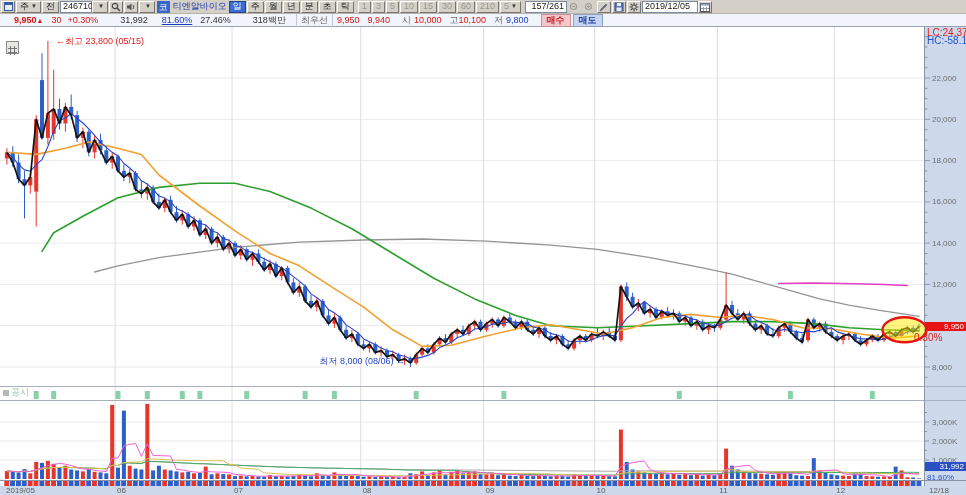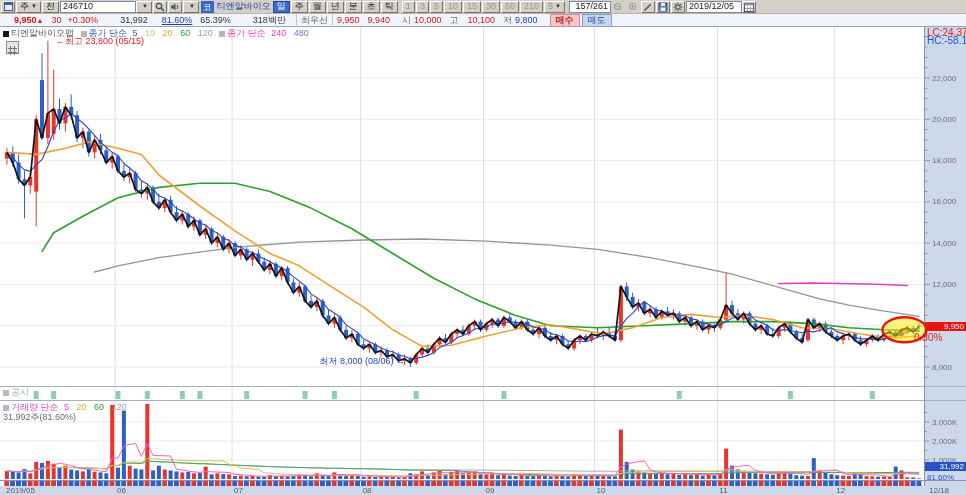--- a/index.html
+++ b/index.html
@@ -11,21 +11,21 @@
   .btn.dis{color:#9a968e;}
   .inp{background:#fff;border:1px solid #7a8aa0;height:12px;line-height:11px;padding:0 2px;display:inline-flex;align-items:center;box-sizing:border-box;}
   .drop{font-size:6px;color:#333;margin-left:2px;}
   .badge{background:#3a66c8;color:#fff;padding:0 2px;height:12px;line-height:12px;margin:0 1px;}
   .name{color:#1a3aa8;font-weight:normal;margin:0 2px;}
   .icon-btn{border:1px solid;border-color:#ffffff #77736d #77736d #ffffff;background:#d4d0c8;width:14px;height:12px;display:inline-flex;align-items:center;justify-content:center;margin-right:1px;box-sizing:border-box;}
   .sep{width:3px;}
   .red{color:#d41818;} .blue{color:#1c3cc0;} .gray{color:#666;}
   .b{font-weight:bold;}
   .buy{background:#f6c6ca;border:1px solid #c89098;color:#c01818;font-weight:bold;height:11px;line-height:10px;padding:0 5px;margin-right:2px;}
-  .sell{background:#c6d6f0;border:1px solid #8ea0c0;color:#1838a0;font-weight:normal;height:11px;line-height:10px;padding:0 5px;}
+  .sell{background:#c6d6f0;border:1px solid #8ea0c0;color:#1838a0;font-weight:bold;height:11px;line-height:10px;padding:0 5px;}
   .chart{position:relative;width:966px;height:468px;background:#fff;}
   .ovl{position:absolute;font-size:9px;line-height:9px;white-space:nowrap;}
   .sq{display:inline-block;width:6px;height:6px;margin:0 2px 0 4px;vertical-align:-1px;}
   .pmark{position:absolute;left:925px;width:37px;background:#e81414;color:#fff;font-size:8px;line-height:9px;text-align:right;padding:0 2px;}
   .vmark{position:absolute;left:925px;width:37px;background:#2a50c8;color:#fff;font-size:8px;line-height:9px;text-align:right;padding:0 2px;}
   .gridicon{position:absolute;left:6px;top:14px;width:13px;height:13px;background:#e8e6e2;border:1px solid #8a8a8a;box-sizing:border-box;}
   svg text{font-family:"Liberation Sans",sans-serif;}
 </style>
 </head>
 <body>
@@ -35,21 +35,21 @@
     <svg width="9" height="9">
         <rect x="0.5" y="0.5" width="8" height="8" fill="#e8ecf4" stroke="#3858a8"></rect>
         <rect x="0.5" y="0.5" width="8" height="2.5" fill="#3858a8"></rect>
       </svg>
   </span>
   <span class="btn">
       <span>주</span>
       <span class="drop">▼</span>
     </span>
   <span class="btn">전</span>
-  <span class="inp" style="width:76px">
+  <span class="inp" style="width:32px">
       <span>246710</span>
     </span>
   <span class="btn">
       <span class="drop">▼</span>
     </span>
   <span class="icon-btn">
     <svg width="10" height="10">
         <circle cx="4" cy="4" r="2.7" fill="none" stroke="#444" stroke-width="1.2"></circle>
         <line x1="6" y1="6" x2="9" y2="9" stroke="#444" stroke-width="1.4"></line>
       </svg>
@@ -130,29 +130,29 @@
   </span>
 </div>
 
 <div class="tb2">
   <span class="red b" style="margin-left:14px">9,950</span>
   <span class="red" style="font-size:7px">▲</span>
   <span class="red" style="margin-left:8px">30</span>
   <span class="red" style="margin-left:6px">+0.30%</span>
   <span style="margin-left:22px">31,992</span>
   <span class="blue" style="margin-left:14px;text-decoration:underline">81.60%</span>
-  <span style="margin-left:8px">65.39%</span>
+  <span style="margin-left:8px">27.46%</span>
   <span style="margin-left:22px">318백만</span>
   <span class="gray" style="margin-left:10px;border-left:1px solid #c0c8d4;border-right:1px solid #c0c8d4;padding:0 4px">최우선</span>
   <span class="red" style="margin-left:4px">9,950</span>
   <span class="red" style="margin-left:8px">9,940</span>
   <span class="gray" style="margin-left:12px">시</span>
   <span class="red" style="margin-left:3px">10,000</span>
   <span class="gray" style="margin-left:8px">고</span>
-  <span class="red" style="margin-left:9px">10,100</span>
+  <span class="red" style="margin-left:0">10,100</span>
   <span class="gray" style="margin-left:8px">저</span>
   <span class="blue" style="margin-left:3px">9,800</span>
   <span class="buy" style="margin-left:12px">매수</span>
   <span class="sell">매도</span>
 </div>
 
 <div class="chart">
   <svg id="chart-svg" width="966" height="468">
       <rect x="0.0" y="0.0" width="966.0" height="468.0" fill="#ffffff"></rect>
       <rect x="925.0" y="0.0" width="41.0" height="468.0" fill="#cdd9eb"></rect>
@@ -888,32 +888,20 @@
       <text x="362.6751592356688" y="466" fill="#5a5a5a" font-size="8" text-anchor="start">08</text>
       <text x="485.4649681528662" y="466" fill="#5a5a5a" font-size="8" text-anchor="start">09</text>
       <text x="596.5605095541401" y="466" fill="#5a5a5a" font-size="8" text-anchor="start">10</text>
       <text x="719.3503184713376" y="466" fill="#5a5a5a" font-size="8" text-anchor="start">11</text>
       <text x="836.2929936305733" y="466" fill="#5a5a5a" font-size="8" text-anchor="start">12</text>
       <text x="929" y="466" fill="#5a5a5a" font-size="8" text-anchor="start">12/18</text>
       <ellipse cx="904.5" cy="302.8" rx="22" ry="12.5" fill="rgba(255,235,0,0.5)" stroke="#e81414" stroke-width="2.4"></ellipse>
     </svg>
 
   
-  <div class="ovl" style="left:3px;top:2px;color:#555">
-    <span class="sq" style="background:#141414;margin-left:0"></span><span>티엔알바이오팹</span>
-    <span class="sq" style="background:#b8b8b8"></span><span style="color:#3a56c8">종가 단순</span>
-    <span style="color:#3a56c8;margin-left:3px">5</span>
-    <span style="color:#cfc468;margin-left:5px">10</span>
-    <span style="color:#e8a838;margin-left:5px">20</span>
-    <span style="color:#2ca02c;margin-left:5px">60</span>
-    <span style="color:#a0a0a0;margin-left:5px">120</span>
-    <span class="sq" style="background:#b8b8b8"></span><span style="color:#e83cc8">종가 단순</span>
-    <span style="color:#e83cc8;margin-left:3px">240</span>
-    <span style="color:#7474d4;margin-left:5px">480</span>
-  </div>
 
   <div class="gridicon">
     <svg width="11" height="11">
         <g stroke="#777" stroke-width="1">
           <line x1="1" y1="3.5" x2="10" y2="3.5"></line>
           <line x1="1" y1="7.5" x2="10" y2="7.5"></line>
           <line x1="3.5" y1="1" x2="3.5" y2="10"></line>
           <line x1="7.5" y1="1" x2="7.5" y2="10"></line>
         </g>
       </svg>
@@ -934,23 +922,13 @@
   <div class="ovl" style="left:914px;top:306px;font-size:10px;color:#e02020">0.30%</div>
   <div class="vmark" style="top:435px">31,992</div>
   <div class="ovl" style="left:927px;top:446px;font-size:8px;color:#2050d0">81.60%</div>
 
   
   <div class="ovl" style="left:3px;top:361px;color:#98b8a8">
     <span class="sq" style="background:#b8b8b8;margin-left:0"></span><span>공시</span>
   </div>
 
   
-  <div class="ovl" style="left:3px;top:376px;color:#555">
-    <div>
-      <span class="sq" style="background:#b8b8b8;margin-left:0"></span><span style="color:#e048c8">거래량 단순</span>
-      <span style="color:#e048c8;margin-left:3px">5</span>
-      <span style="color:#d4b428;margin-left:5px">20</span>
-      <span style="color:#2ca02c;margin-left:5px">60</span>
-      <span style="color:#a0a0a0;margin-left:5px">120</span>
-    </div>
-    <div style="color:#6a6a6a;margin-top:1px">31,992주(81.60%)</div>
-  </div>
 </div>
 
 </body></html>

